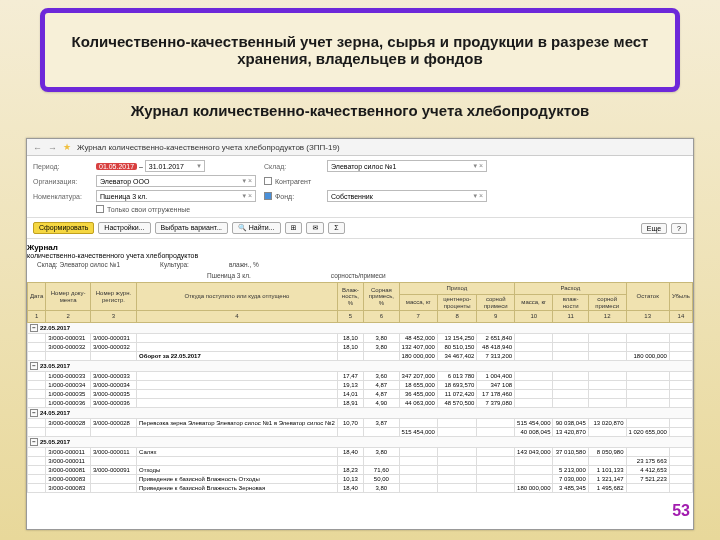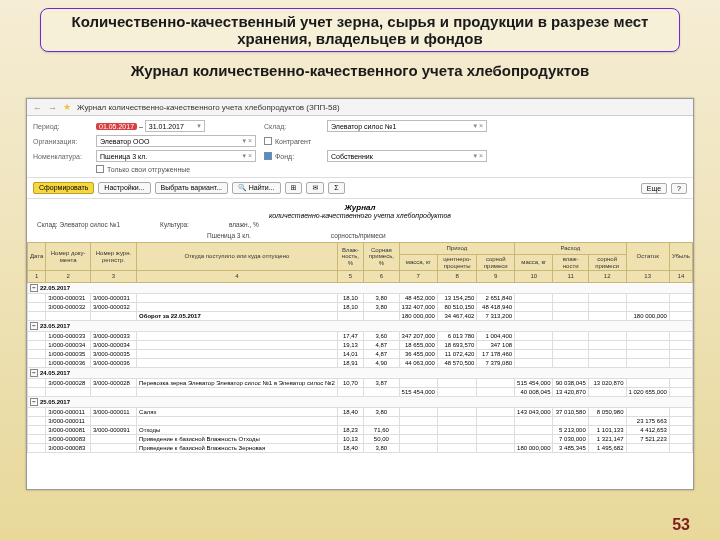--- a/index.html
+++ b/index.html
@@ -6,23 +6,23 @@
   body {
     width: 720px; height: 540px;
     background: linear-gradient(to bottom, #f5edd5 0%, #e8d89a 100%);
     font-family: Arial, sans-serif;
     position: relative;
     overflow: hidden;
   }
   .title-box {
     margin: 8px 40px 0 40px;
     background: #f7f0d8;
-    border: 1px solid #6d28d9;
+    border: 5px solid #6d28d9;
     border-radius: 8px;
-    padding: 4px 20px;
+    padding: 20px 20px;
     text-align: center;
     font-weight: bold;
     font-size: 15px;
     color: #1a1a1a;
     box-shadow: 0 1px 2px rgba(0,0,0,0.15);
   }
   .subtitle {
     text-align: center;
     font-weight: bold;
     font-size: 15px;
@@ -88,23 +88,21 @@
   .btn {
     border: 1px solid #aaa;
     background: #f8f8f8;
     padding: 1px 5px;
     font-size: 7px;
     border-radius: 2px;
   }
   .btn.primary { background: #f5d742; border-color: #c0a020; }
   .btn-group { display: flex; gap: 4px; }
   .report-title {
-    text-align: center;
     padding: 4px 0 1px 0;
-    font-style: italic;
   }
   .report-title .h1 { font-weight: bold; font-size: 8px; }
   .report-title .h2 { font-size: 7px; }
   .meta-row {
     display: flex;
     padding: 1px 10px 3px 10px;
     font-size: 6.5px;
     color: #444;
     gap: 40px;
   }
@@ -133,45 +131,45 @@
   .grid td.l { text-align: left; }
   .grid td.c { text-align: center; }
   .group-row td {
     background: #fafafa;
     font-weight: bold;
     text-align: left;
   }
   .toggle { display:inline-block; width:8px; border:1px solid #888; text-align:center; font-size:6px; line-height:6px; margin-right:2px; }
   .page-num {
     position: absolute;
-    bottom: 6px; right: 30px;
+    bottom: 20px; right: 30px;
     font-weight: bold;
     font-size: 16px;
-    color: #7f1d1d;
+    color: #a21caf;
   }
   .dd { color:#888; }
 </style>
 </head>
 <body>
 
 <div class="title-box">
   <span>Количественно-качественный учет зерна, сырья и продукции в разрезе мест хранения, владельцев и фондов</span>
 </div>
 
 <div class="subtitle">
   <span>Журнал количественно-качественного учета хлебопродуктов</span>
 </div>
 
 <div class="screenshot">
 
   <div class="toolbar-top">
     <span class="nav-arrows">←</span>
     <span class="nav-arrows">→</span>
     <span class="star">★</span>
-    <span class="doc-title">Журнал количественно-качественного учета хлебопродуктов (ЗПП-58)</span>
+    <span class="doc-title">Журнал количественно-качественного учета хлебопродуктов (ЗПП-19)</span>
   </div>
 
   <div class="filter-area">
     <div class="flabel">Период:</div>
     <div>
       <span class="date-badge">01.05.2017</span>
       <span style="font-size:7px"> – </span>
       <span class="finput" style="display:inline-flex;width:60px">
           <span>31.01.2017</span>
           <span class="dd">▾</span>

